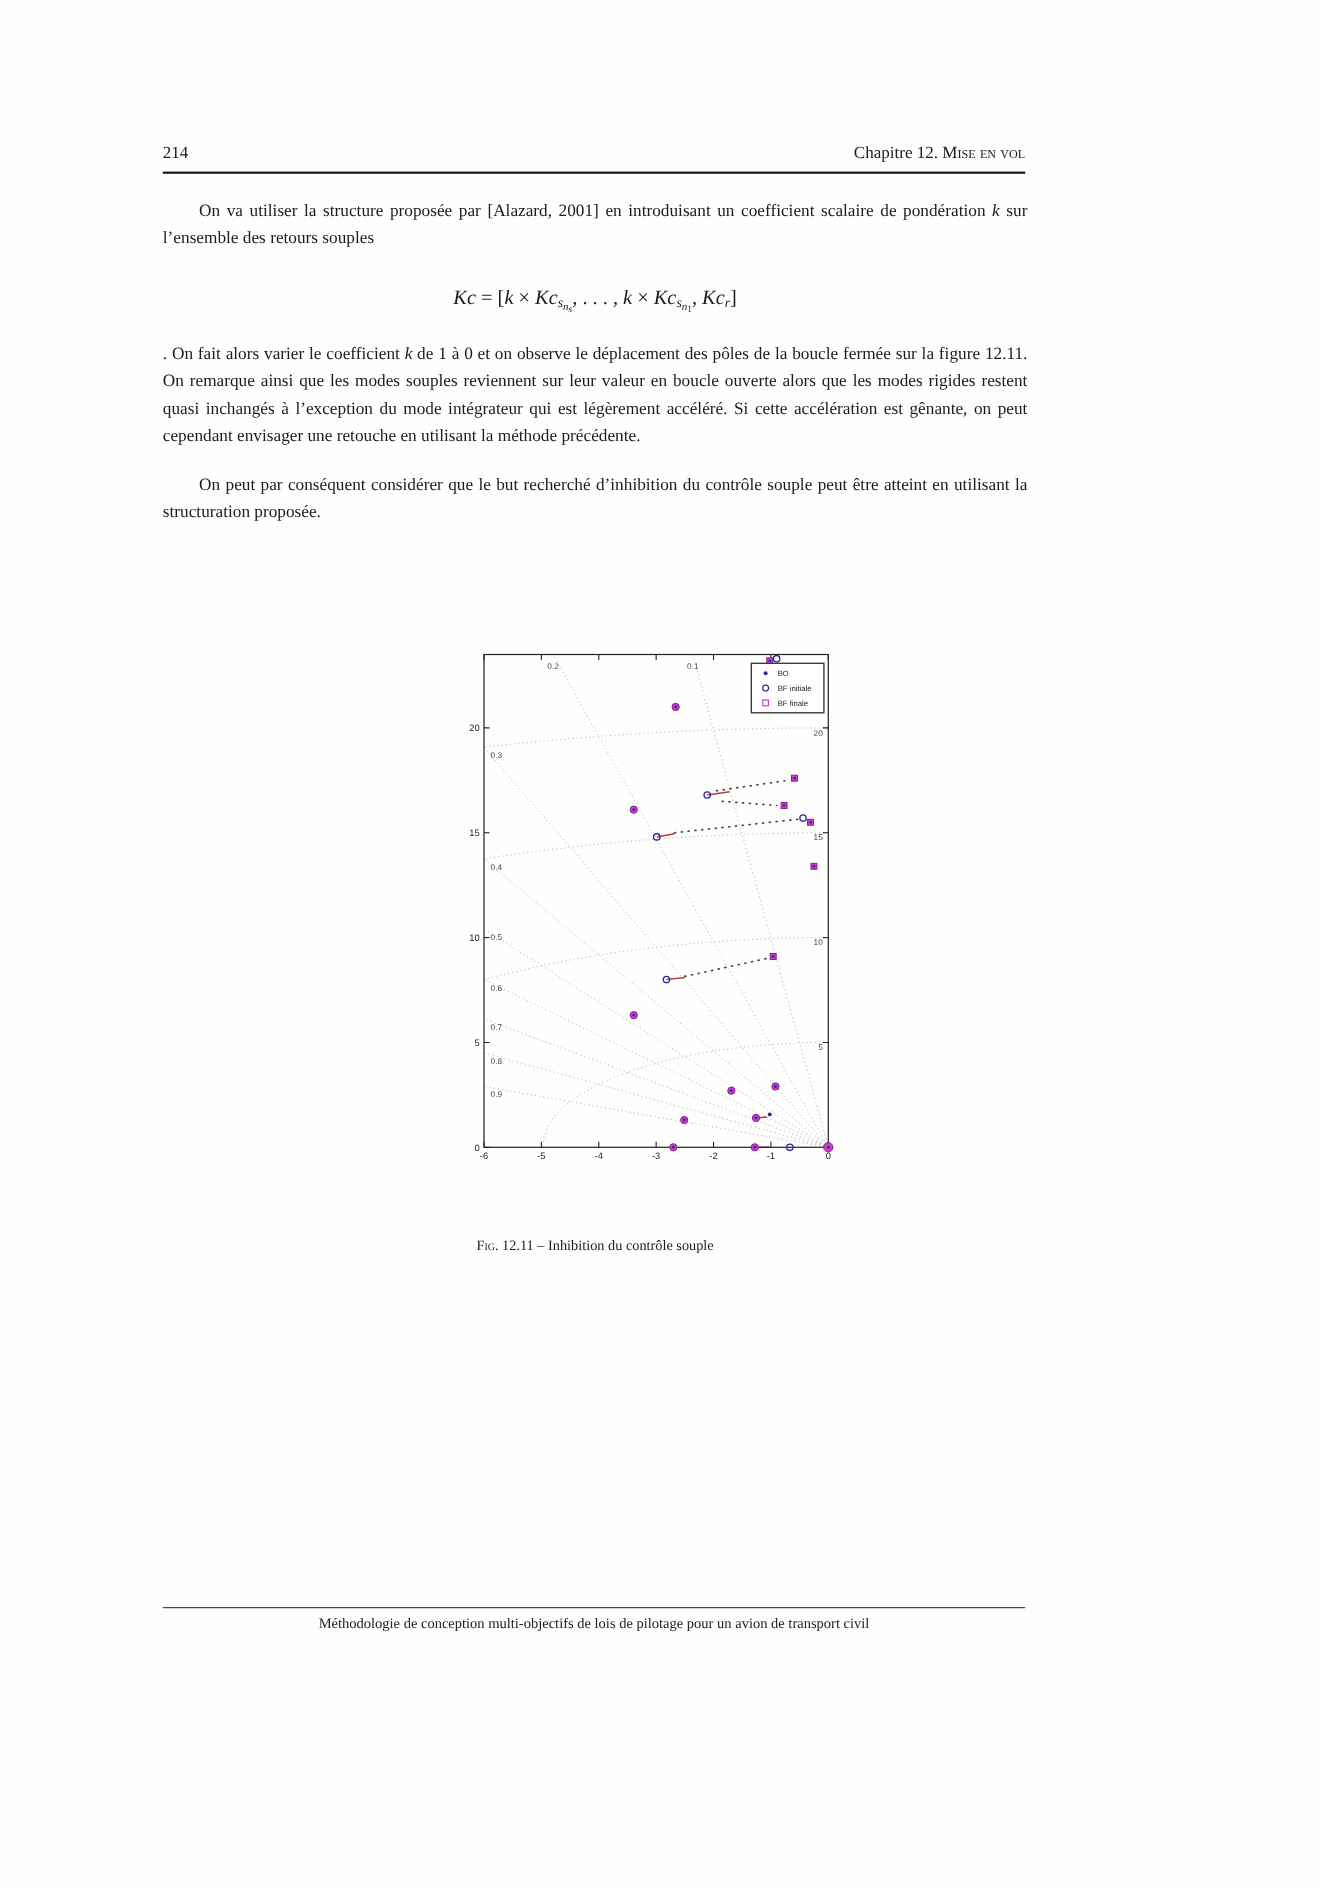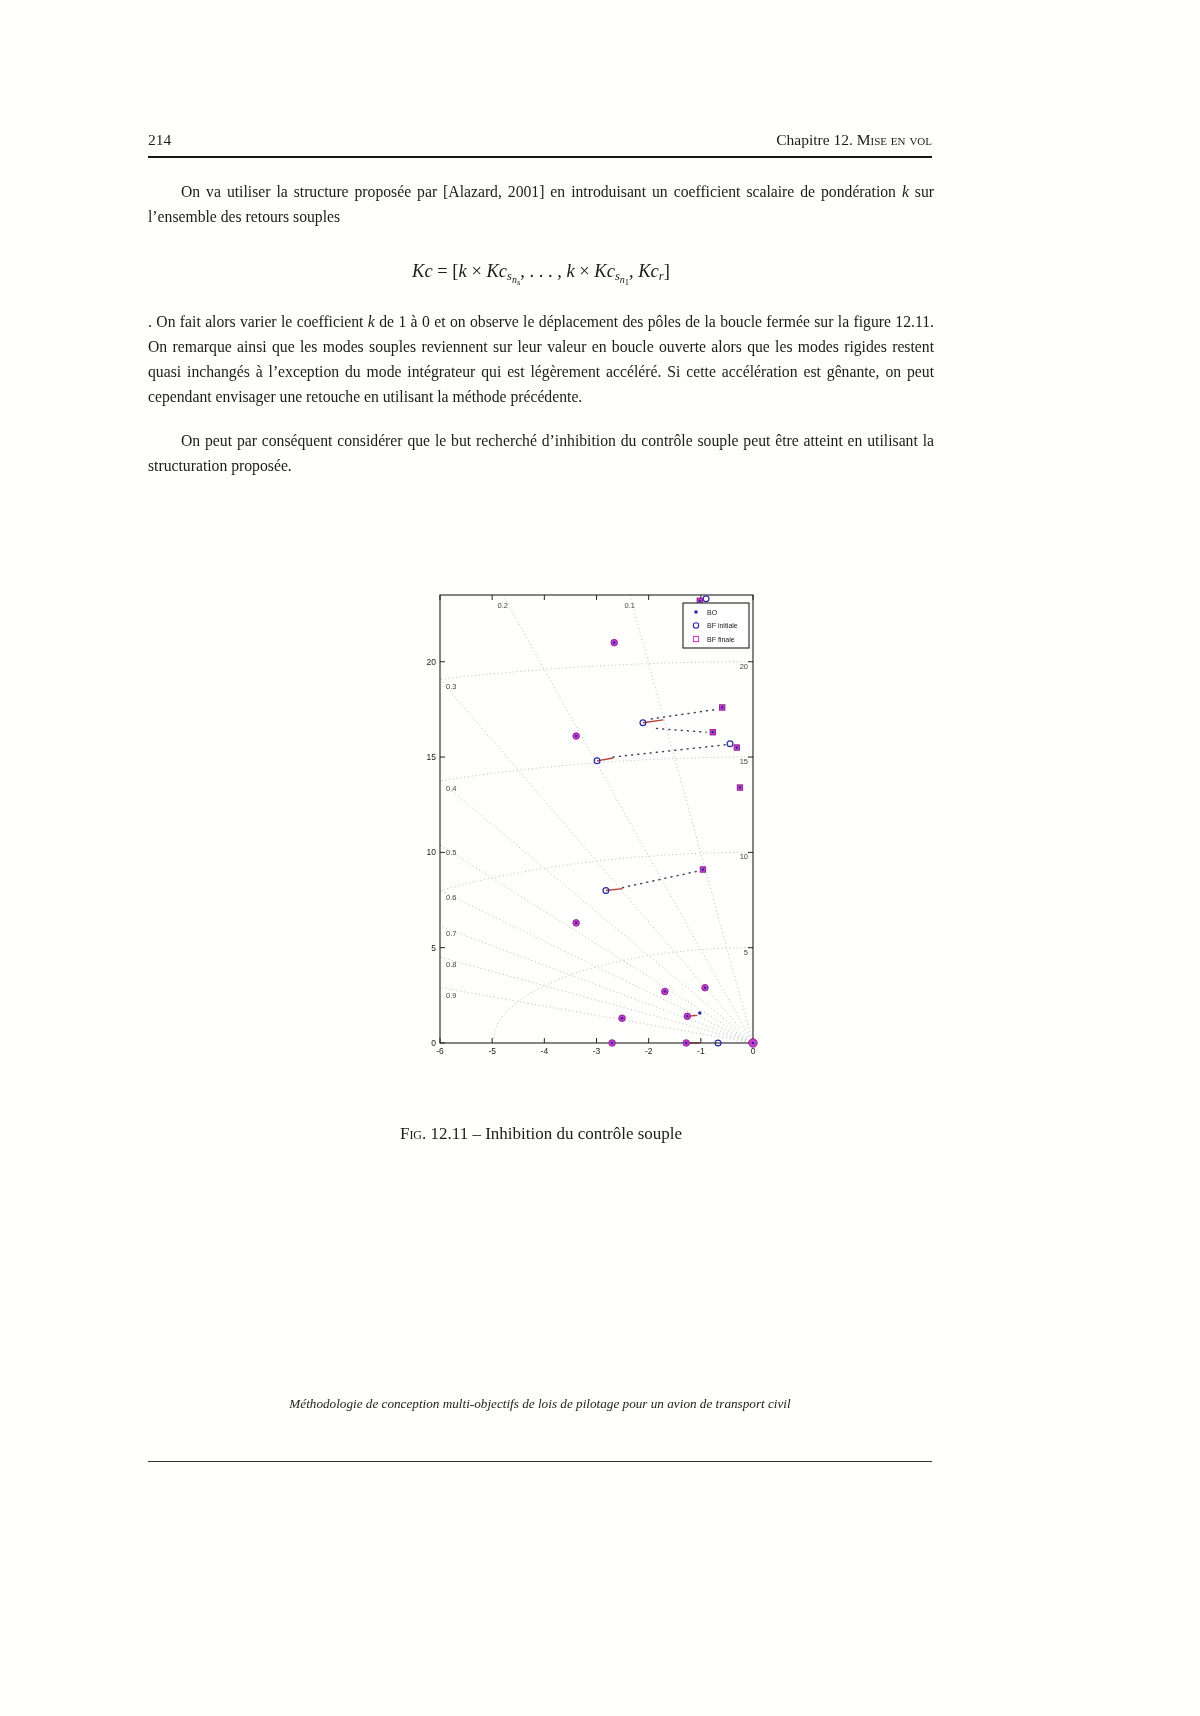--- a/index.html
+++ b/index.html
@@ -24,25 +24,25 @@
   .equation{left:148px;top:261px;width:786px;text-align:center;font-size:18.5px;}
   .e-v{font-style:italic;}
   .e-r{font-style:normal;}
   .e-s1{font-size:12.5px;vertical-align:-3px;}
   .e-s2{font-size:10px;vertical-align:-6px;}
   .e-s3{font-size:8.5px;vertical-align:-8px;}
   
   .figure{left:390px;top:528px;width:380px;height:540px;}
   .figure svg{display:block;width:380px;height:540px;}
   
-  .caption{left:148px;top:1124px;width:786px;text-align:center;font-size:17px;}
+  .caption{left:148px;top:1124px;width:786px;text-align:center;font-size:13px;}
   
   .footer-rule{left:148px;top:1461px;width:784px;height:1px;background:#333;}
-  .footer-text{left:148px;top:1396px;width:784px;text-align:center;
-    font-style:italic;font-size:13.2px;color:#222;}
+  .footer-text{left:148px;top:1468px;width:784px;text-align:center;
+    font-size:13.2px;color:#222;}
 </style>
 </head>
 <body>
 
 <div class="abs header">
   <span class="pageno">214</span>
   <span class="running"><span>Chapitre 12. </span><span class="sc">Mise en vol</span></span>
 </div>
 <div class="abs rule header-rule"></div>
 

